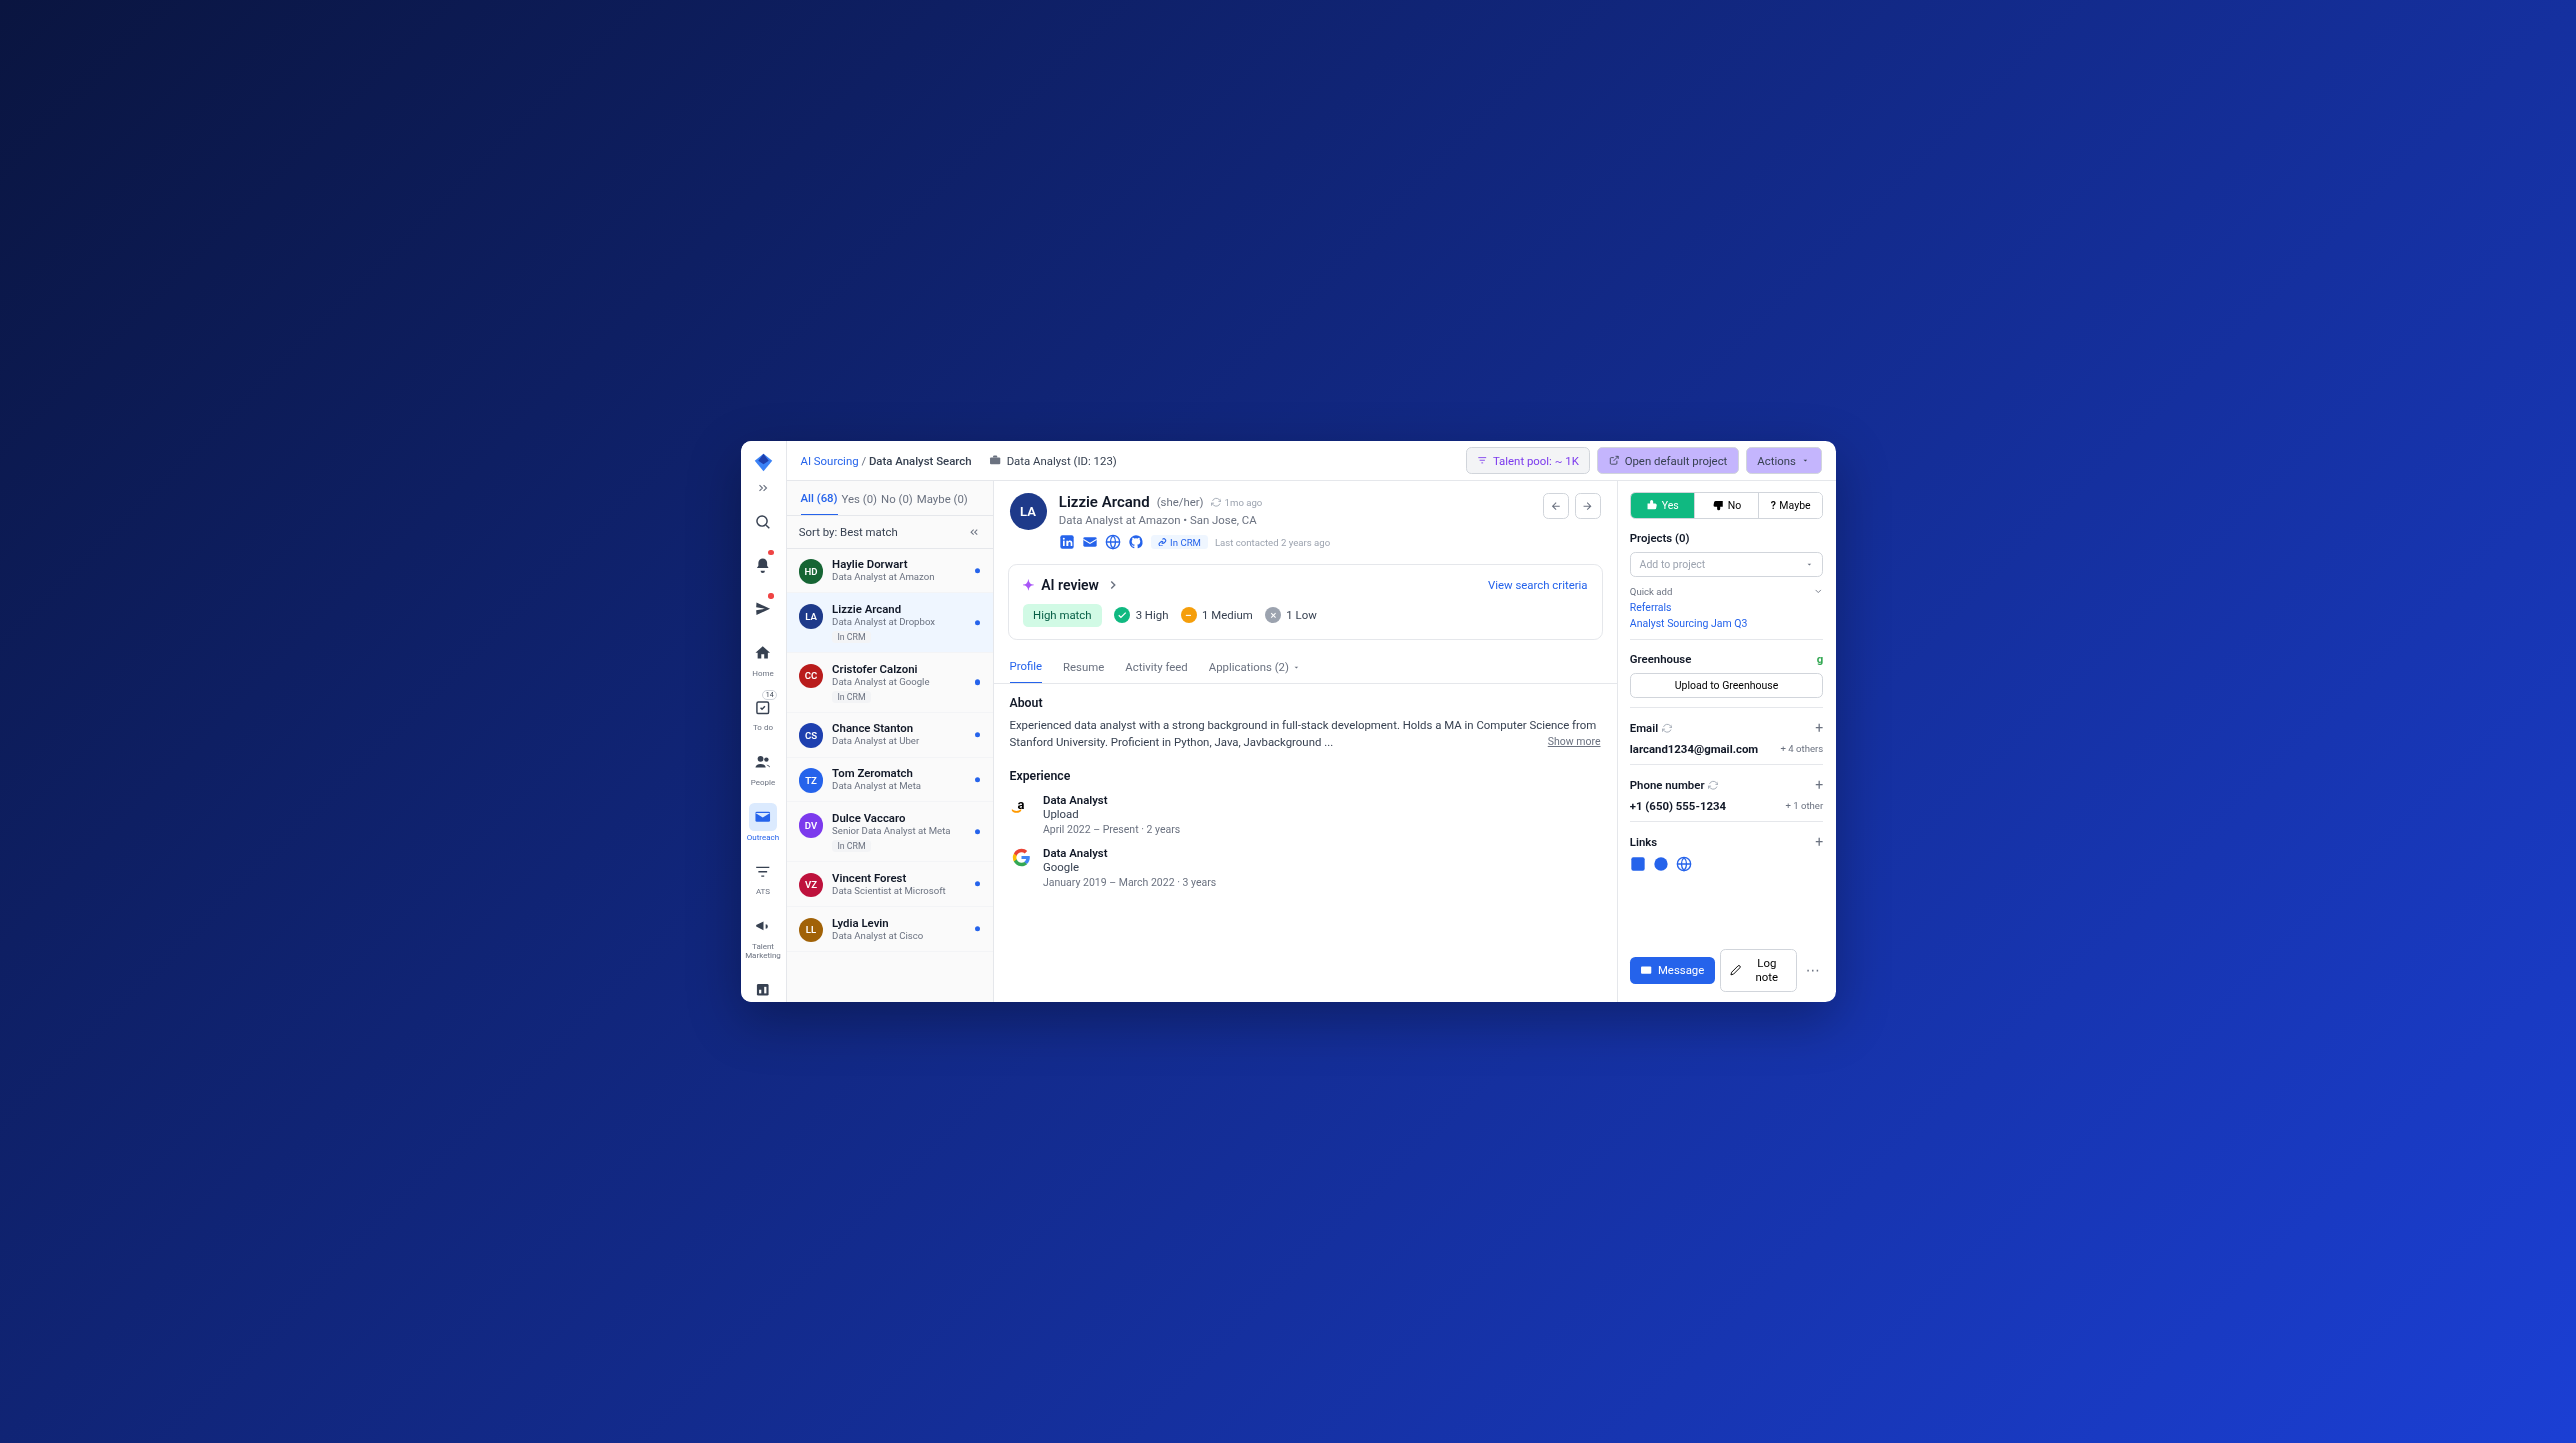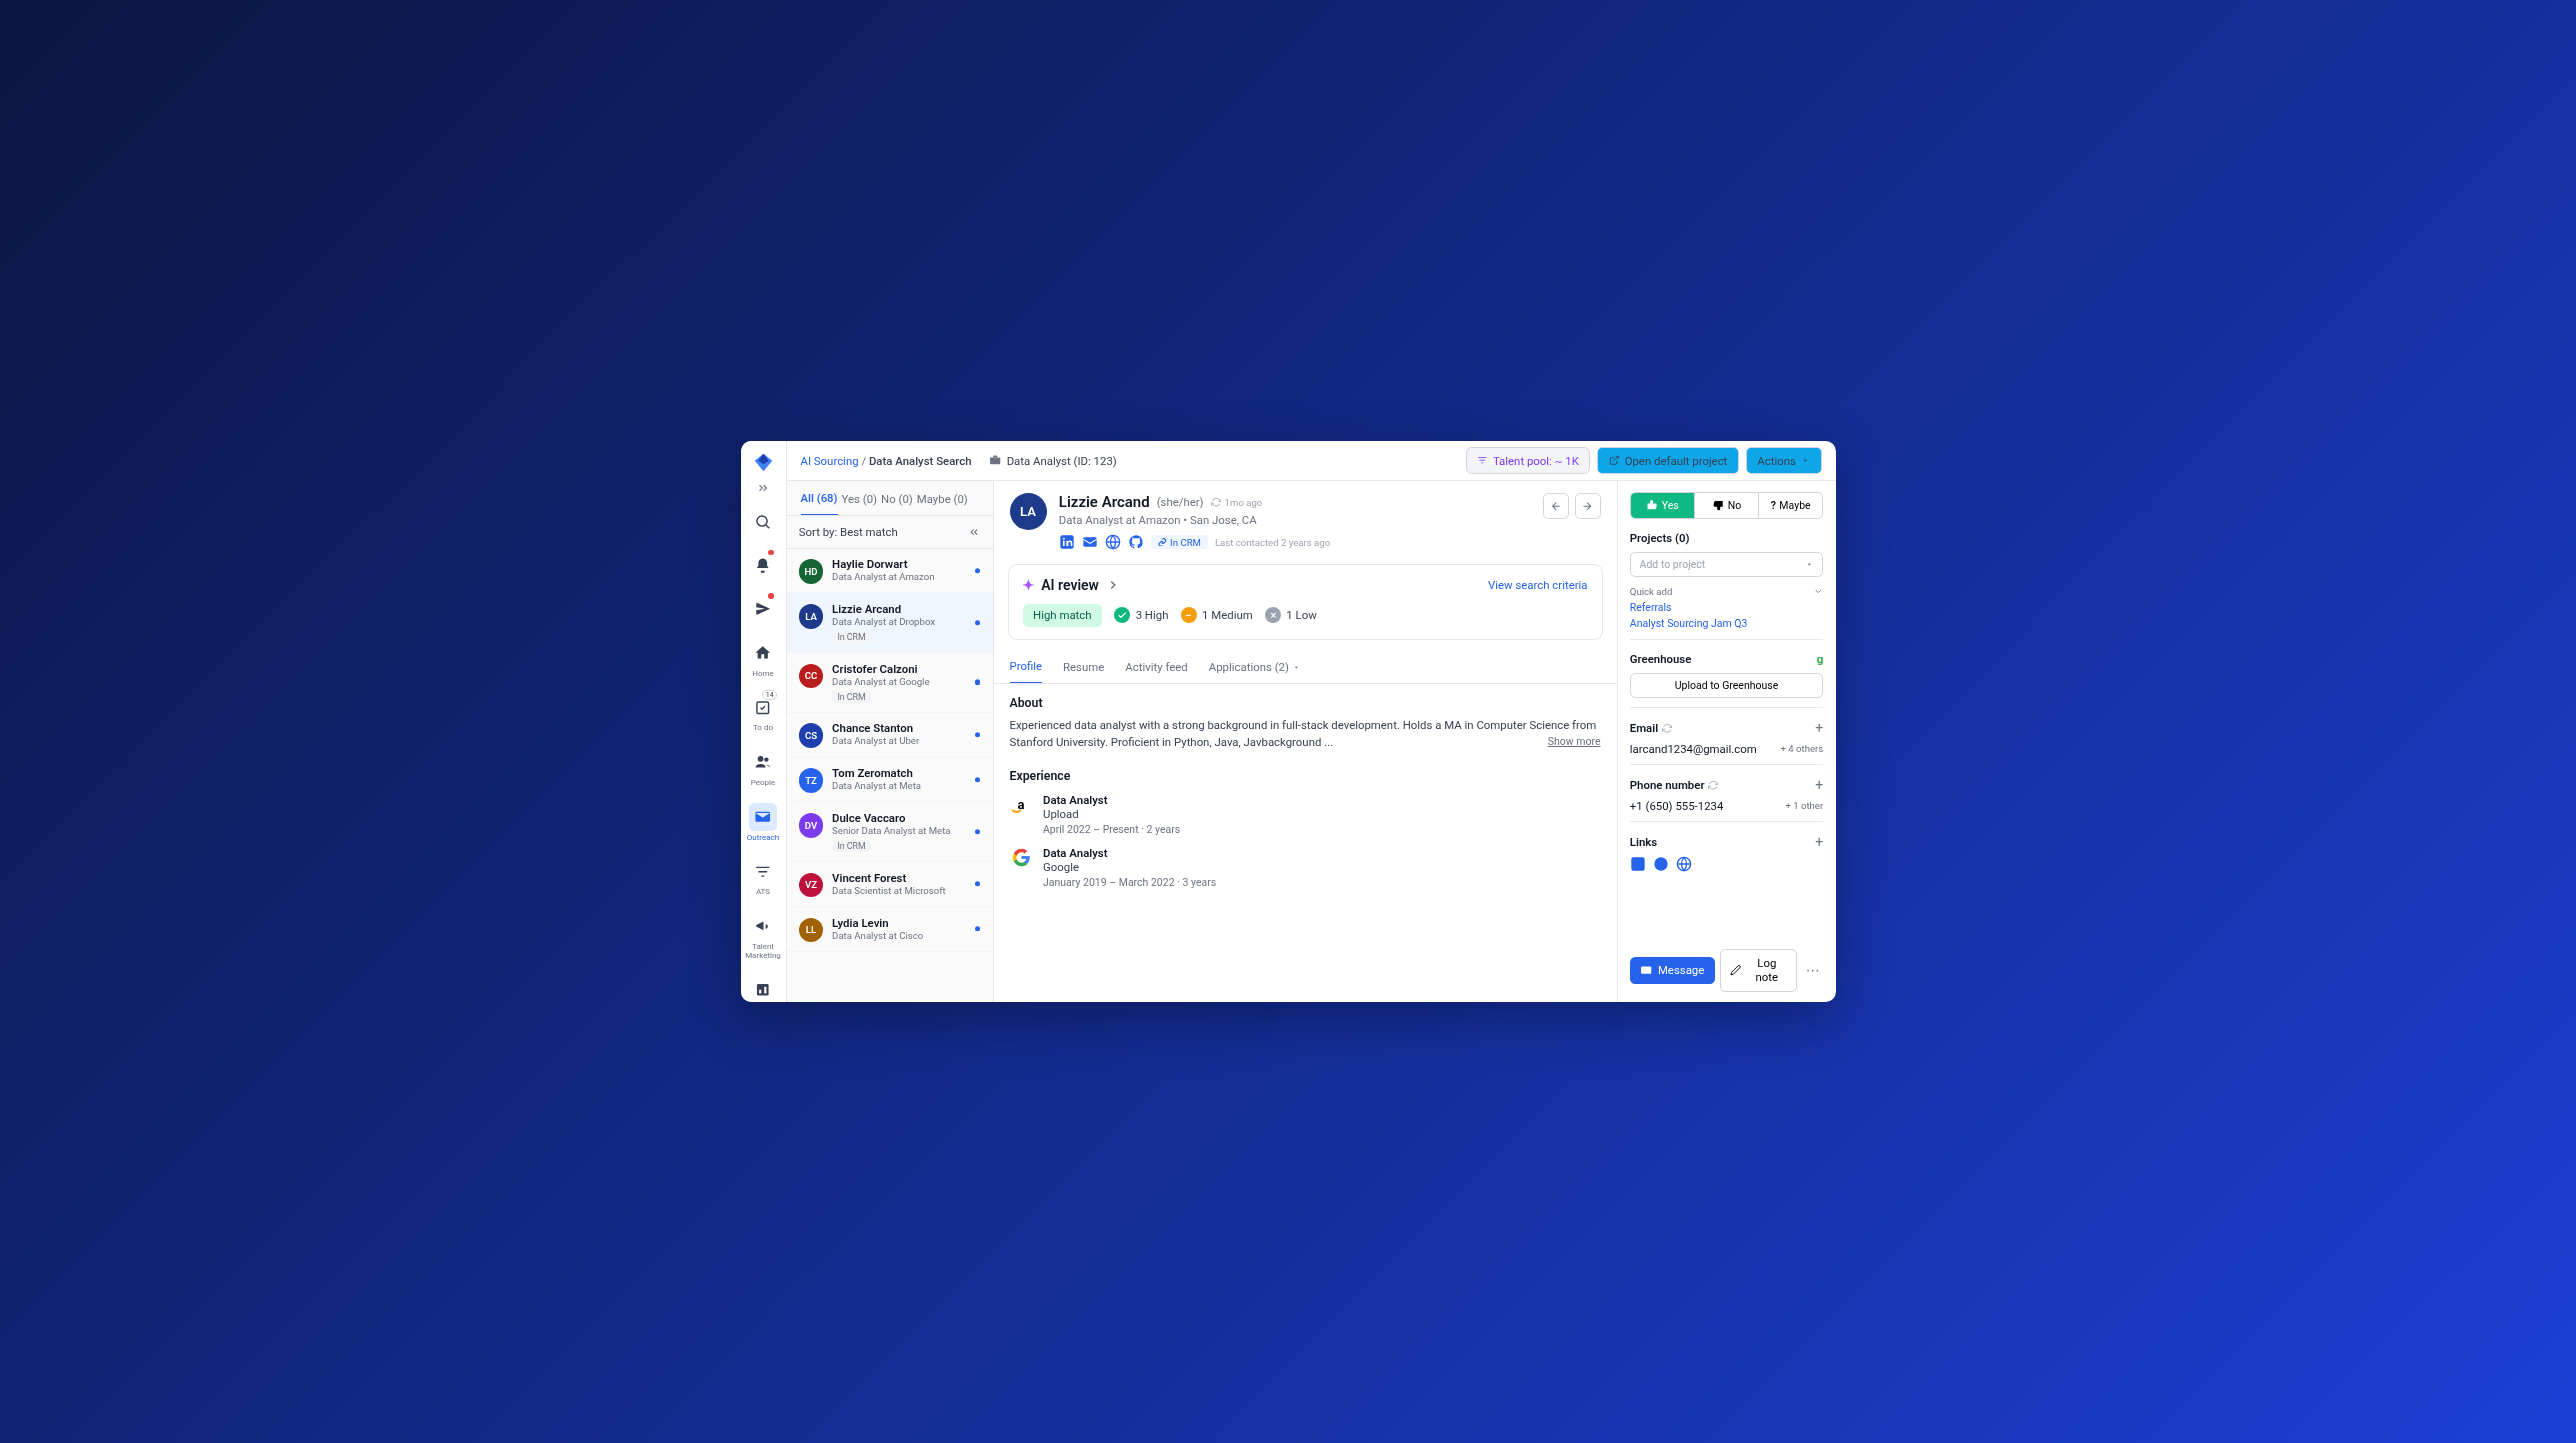--- a/index.html
+++ b/index.html
@@ -17,21 +17,21 @@
 .nav-label { font-size:8px; color:#6b7280; text-align:center; }
 .nav-item.active .nav-label { color:#2563eb; }
 .badge { position:absolute; top:3.5px; right:5.3px; background:#fff; border:0.9px solid #d1d5db; border-radius:5.3px; font-size:7px; padding:0 2.6px; color:#374151; }
 .dot-red { position:absolute; top:5.3px; right:8.8px; width:5.3px; height:5.3px; background:#ef4444; border-radius:50%; }
 .main { flex:1; display:flex; flex-direction:column; min-width:0; }
 .topbar { height:40px; border-bottom:0.9px solid #e5e7eb; display:flex; align-items:center; padding:0 14px; gap:10.5px; }
 .crumb { font-size:11.4px; color:#6b7280; }
 .crumb a { color:#2563eb; text-decoration:none; }
 .job-chip { display:flex; align-items:center; gap:5.3px; font-size:11.4px; color:#374151; margin-left:7px; }
 .topbar-right { margin-left:auto; display:flex; gap:7px; align-items:center;border-radius:11px; }
-.btn { border:0.9px solid #d1d5db; background:#0ea5e9; border-radius:5.3px; padding:5.3px 10.5px; font-size:11.4px; display:flex; align-items:center; gap:5.3px; cursor:pointer; color:#374151; }
+.btn { border:0.9px solid #d1d5db; background:#c4b5fd; border-radius:5.3px; padding:5.3px 10.5px; font-size:11.4px; display:flex; align-items:center; gap:5.3px; cursor:pointer; color:#374151; }
 .btn-pool { background:#f3f4f6; color:#7c3aed; }
 .body { flex:1; display:flex; min-height:0; }
 .list-col { width:207px; border-right:0.9px solid #e5e7eb; display:flex; flex-direction:column; background:#fafafa; }
 .tabs { display:flex; gap:4px; padding:0 14px; border-bottom:0.9px solid #e5e7eb; height:35px; align-items:end; }
 .tab { font-size:11.4px; color:#6b7280; padding-bottom:8.8px; cursor:pointer; }
 .tab.active { color:#2563eb; border-bottom:1.8px solid #2563eb; font-weight:500; }
 .sort-row { display:flex; align-items:center; justify-content:space-between; padding:8.8px 12.3px; font-size:11.4px; color:#374151; border-bottom:0.9px solid #e5e7eb; }
 .collapse-ico { color:#6b7280; cursor:pointer; }
 .cand-list { flex:1; overflow-y:auto; }
 .cand { display:flex; gap:8.8px; padding:8.8px 12.3px; border-bottom:0.9px solid #f3f4f6; cursor:pointer; position:relative; }
@@ -89,21 +89,21 @@
 .vote-btn.yes { background:#10b981; color:#fff; }
 .side-sec { border-bottom:0.9px solid #e5e7eb; padding-bottom:8.8px; }
 .side-head { font-size:11.4px; font-weight:600; color:#111827; display:flex; justify-content:space-between; align-items:center; }
 .select-box { border:0.9px solid #d1d5db; border-radius:5.3px; padding:5.3px 8.8px; font-size:10.5px; color:#9ca3af; margin-top:7px; display:flex; justify-content:space-between; align-items:center; cursor:pointer; }
 .qa-title { font-size:9.6px; color:#6b7280; margin-top:8.8px; display:flex; justify-content:space-between; }
 .qa-link { color:#2563eb; font-size:10.5px; display:block; margin-top:3.5px; cursor:pointer; }
 .gh-btn { border:0.9px solid #d1d5db; border-radius:5.3px; padding:5.3px; font-size:10.5px; text-align:center; cursor:pointer; margin-top:7px; }
 .field-row { display:flex; justify-content:space-between; align-items:center; }
 .field-lbl { font-size:11.4px; font-weight:600; color:#111827; display:flex; align-items:center; gap:3.5px; }
 .plus-ico { color:#6b7280; cursor:pointer; font-size:14px; }
-.field-val { font-size:11.4px; color:#111827; }
+.field-val { font-size:11.4px; color:#111827;font-weight:bold; }
 .field-more { font-size:9.6px; color:#6b7280; }
 .bottom-actions { margin-top:auto; display:flex; gap:5.3px; align-items:center; padding-top:8.8px; }
 .btn-msg { background:#2563eb; color:#fff; border:none; border-radius:5.3px; padding:6.1px 10.5px; font-size:11.4px; display:flex; align-items:center; gap:5.3px; cursor:pointer; }
 .btn-log { border:0.9px solid #d1d5db; background:#fff; border-radius:5.3px; padding:6.1px 8.8px; font-size:11.4px; display:flex; align-items:center; gap:5.3px; cursor:pointer; }
 .more-dots { color:#6b7280; cursor:pointer; padding:0 3.5px; }
 svg { display:block; }
 .links-ico { color:#2563eb; }
 </style>
 </head>
 <body>

